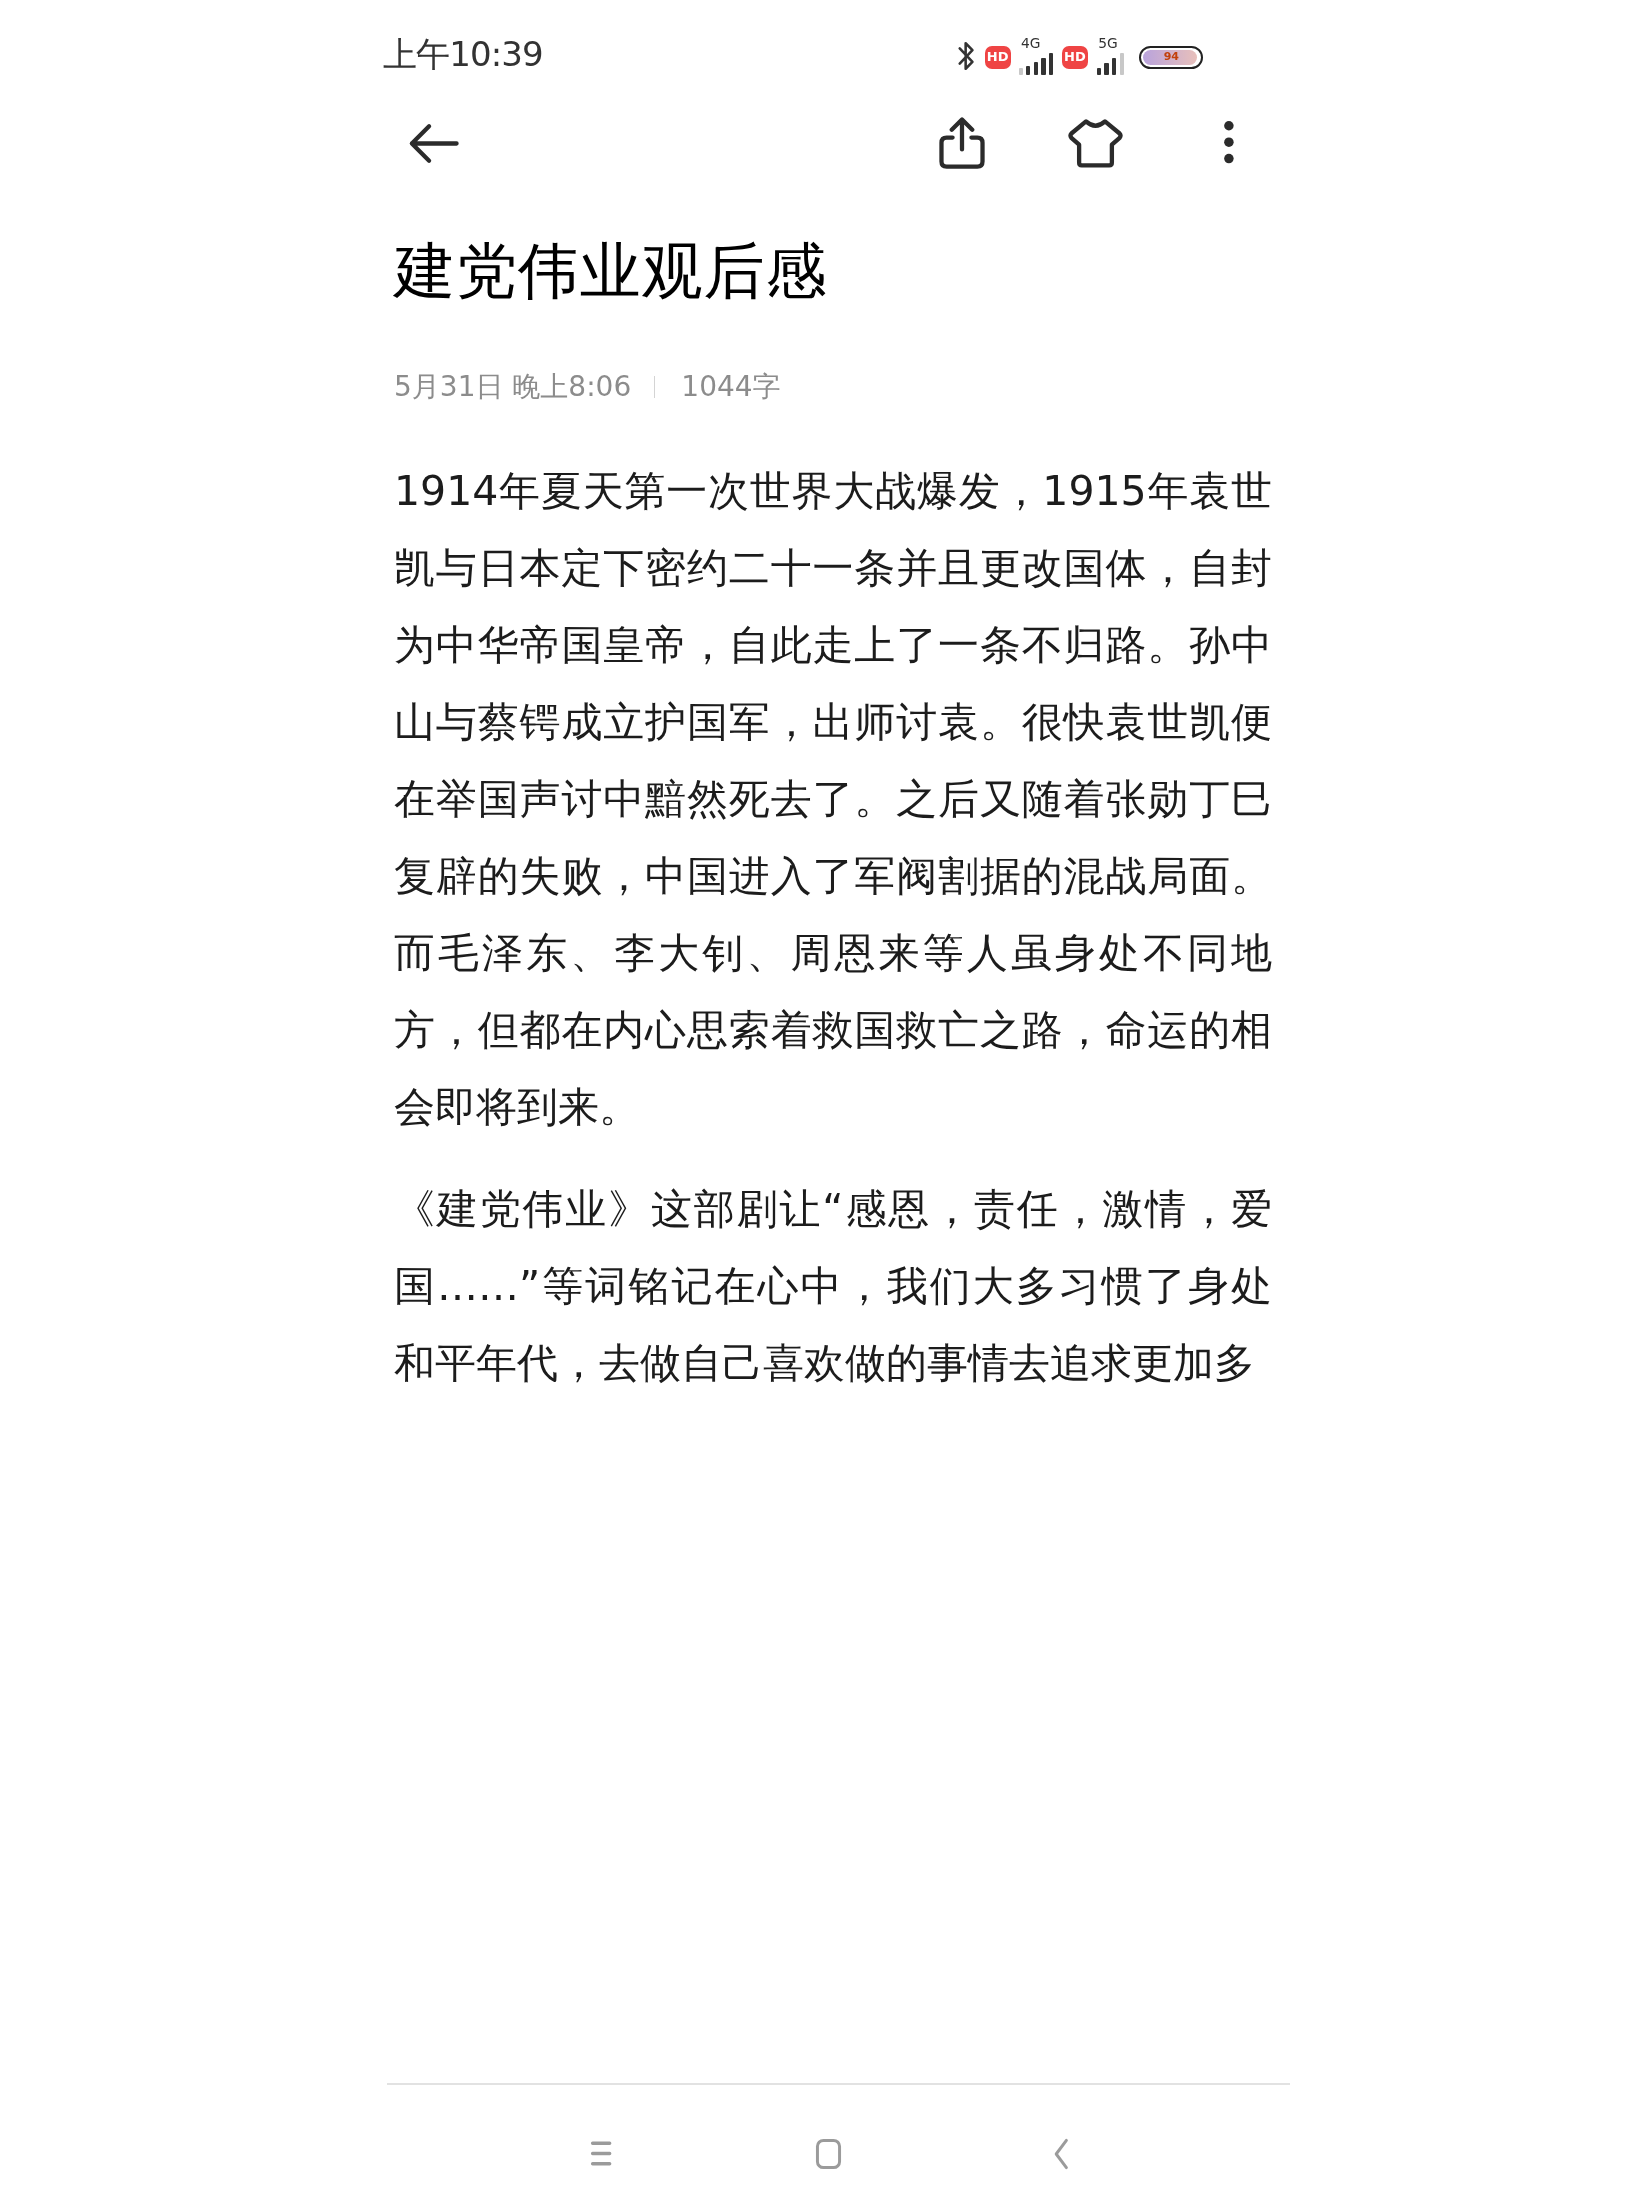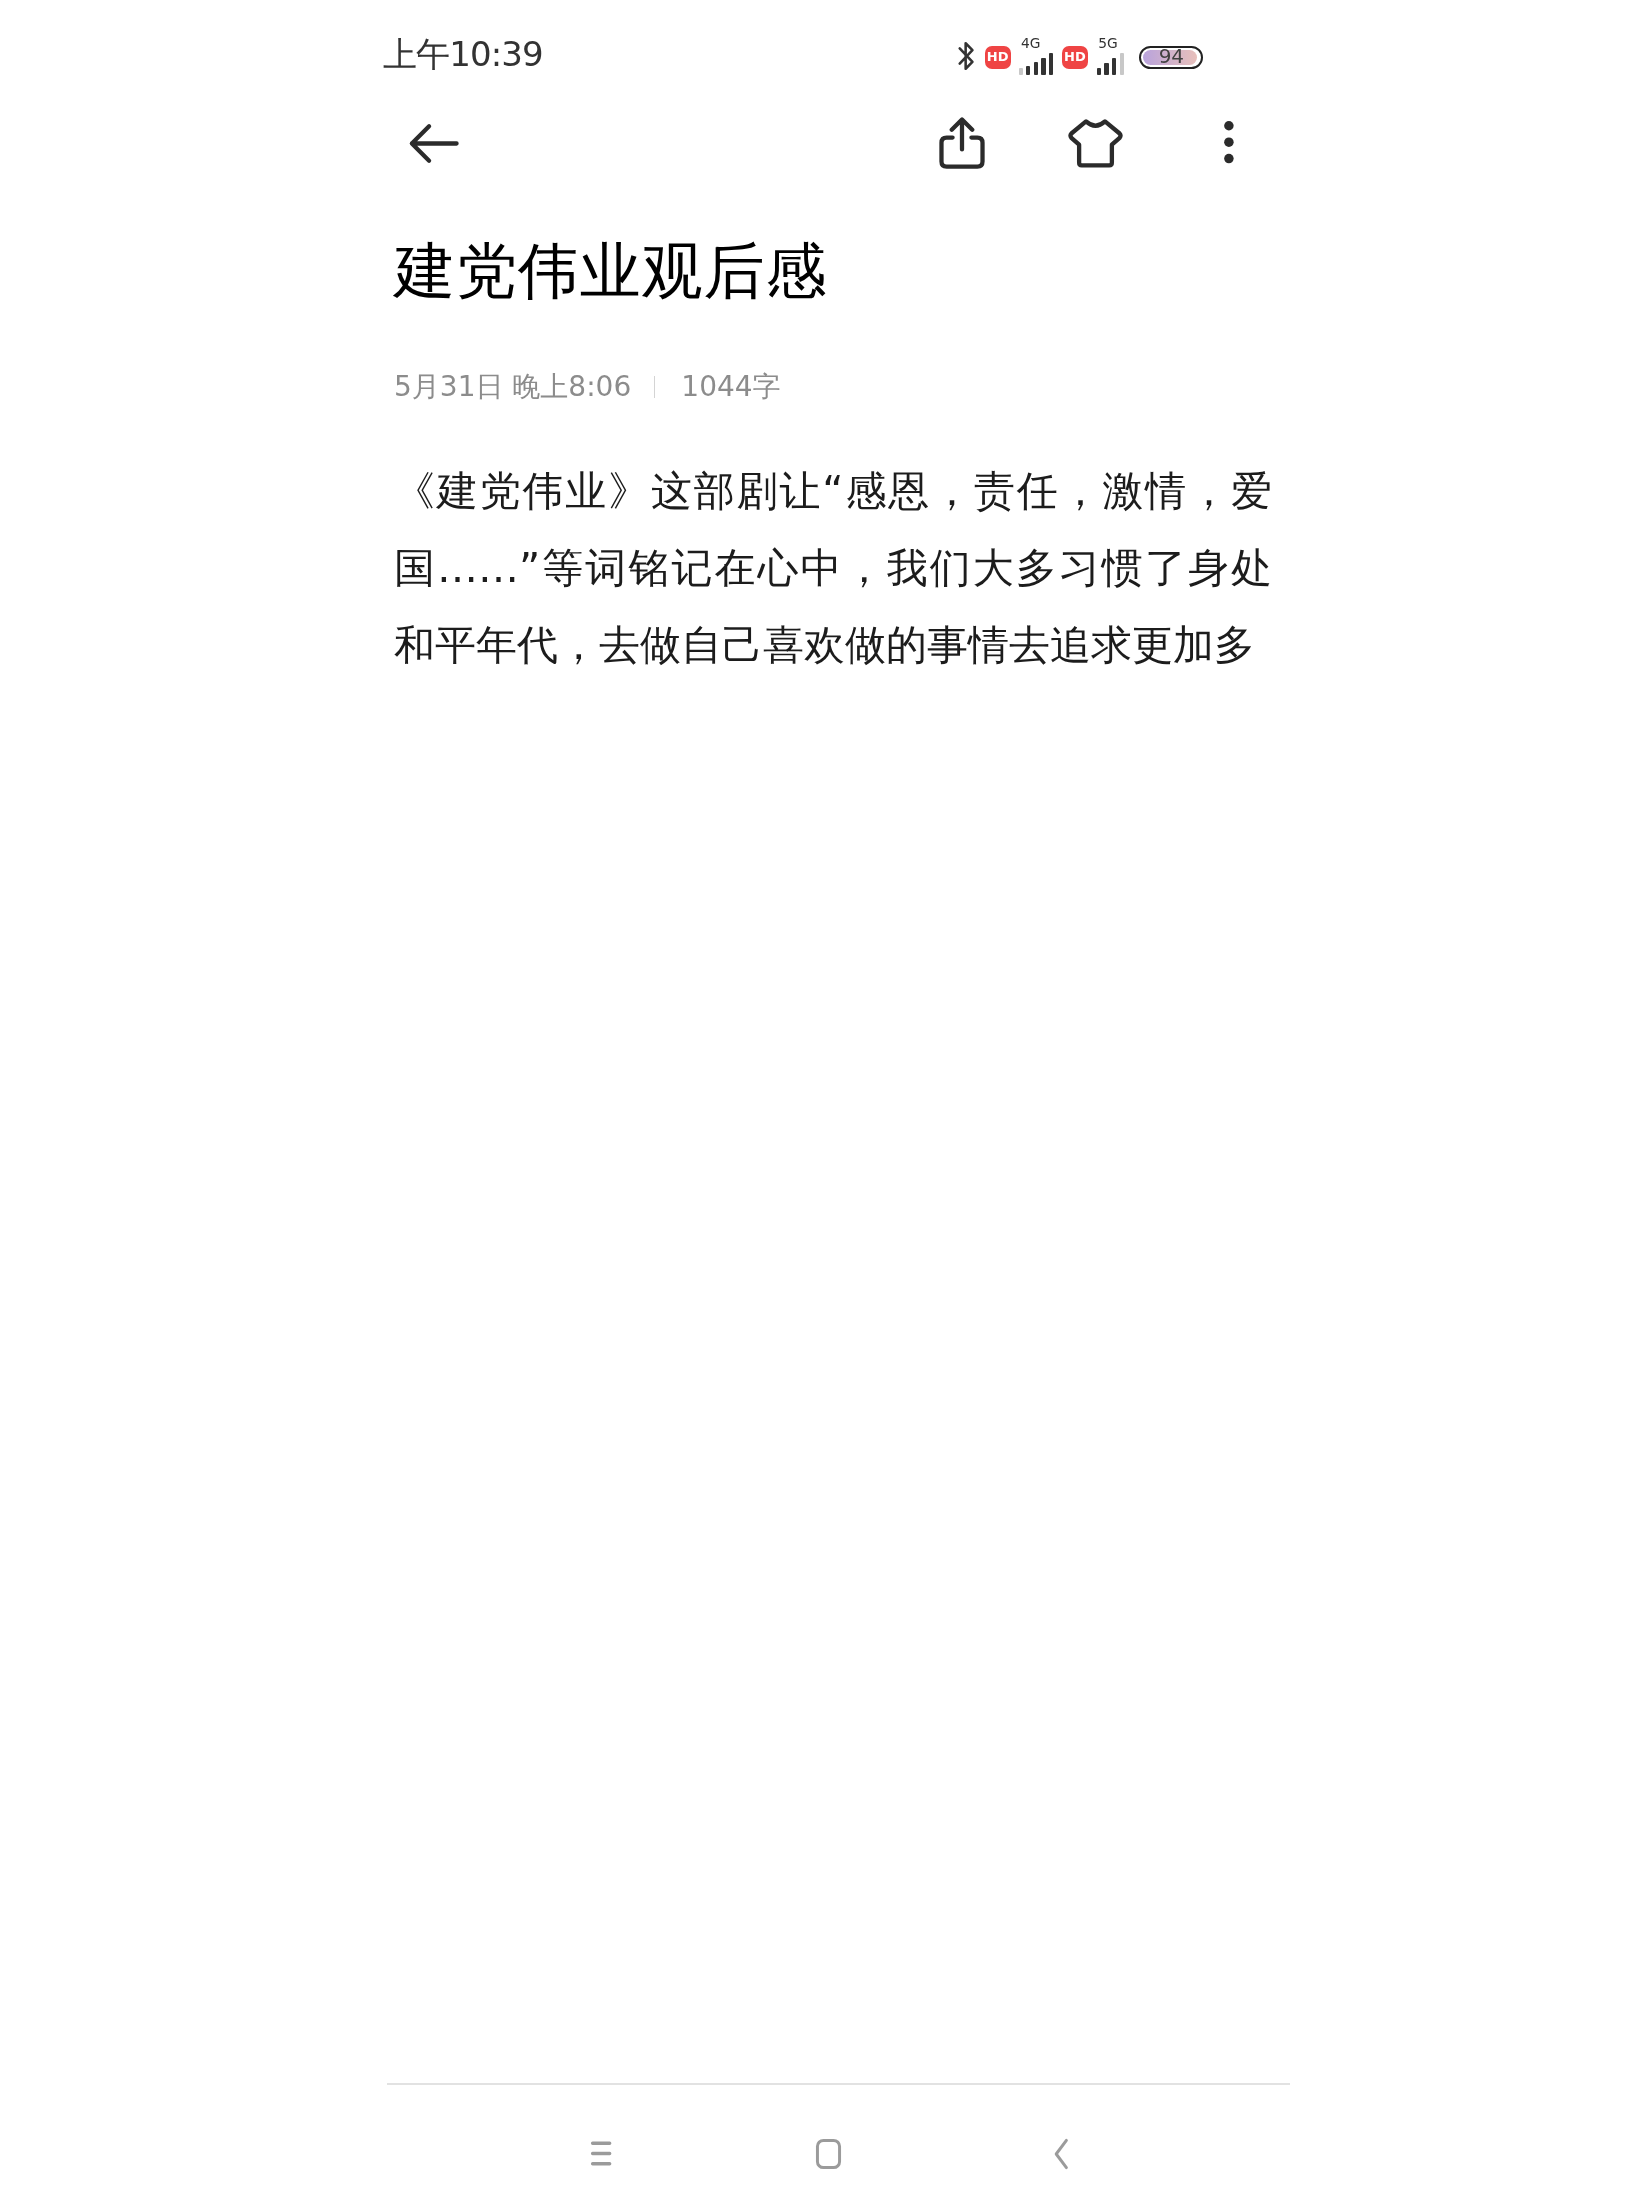--- a/index.html
+++ b/index.html
@@ -85,23 +85,24 @@
   .battery-fill {
     position: absolute;
     left: 1.7px; top: 1.7px; bottom: 1.7px;
     border-radius: 8.6px;
     background: linear-gradient(90deg, #b9a3dc, #e8c0bb);
   }
   .battery-text {
     position: relative;
     display: block;
     text-align: center;
-    font-size: 20px;
+    font-size: 11px;
     line-height: 17px;
-    color: #404040;
+    color: #c2410c;
+    font-weight: bold;
   }
   
   .toolbar-btn {
     position: absolute;
     width: 69px; height: 69px;
     display: flex;
     align-items: center;
     justify-content: center;
     cursor: pointer;
   }
@@ -252,20 +253,21 @@
 
 <h1 class="article-title">建党伟业观后感</h1>
 
 <div class="article-meta">
   <span>5月31日 晚上8:06</span>
   <span class="meta-sep"></span>
   <span>1044字</span>
 </div>
 
 <div class="article-body">
+  <p>1914年夏天第一次世界大战爆发，1915年袁世凯与日本定下密约二十一条并且更改国体，自封为中华帝国皇帝，自此走上了一条不归路。孙中山与蔡锷成立护国军，出师讨袁。很快袁世凯便在举国声讨中黯然死去了。之后又随着张勋丁巳复辟的失败，中国进入了军阀割据的混战局面。而毛泽东、李大钊、周恩来等人虽身处不同地方，但都在内心思索着救国救亡之路，命运的相会即将到来。</p>
   <p>《建党伟业》这部剧让“感恩，责任，激情，爱国……”等词铭记在心中，我们大多习惯了身处和平年代，去做自己喜欢做的事情去追求更加多</p>
 </div>
 
 <div class="nav-divider"></div>
 <div class="nav-bar">
   <div class="nav-btn" style="left:572px;">
     <span>
       <svg width="26" height="29" viewBox="0 0 30 34">
         <path d="M4 5 H24 M4 17 H24 M4 29 H24" stroke="#8a8a8a" stroke-width="4" stroke-linecap="round" opacity="0.85"></path>
       </svg>

